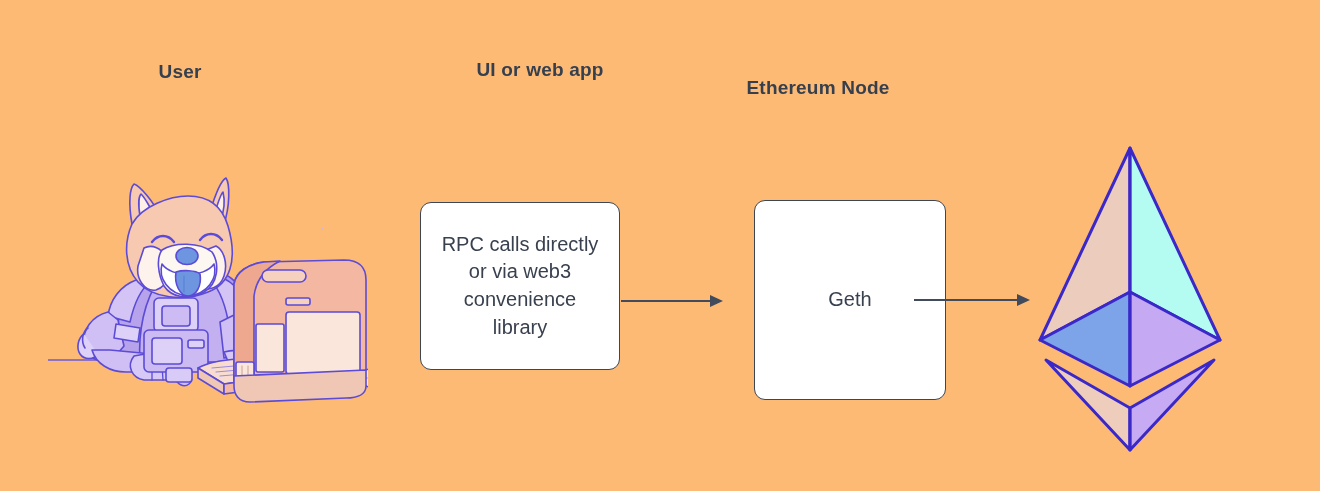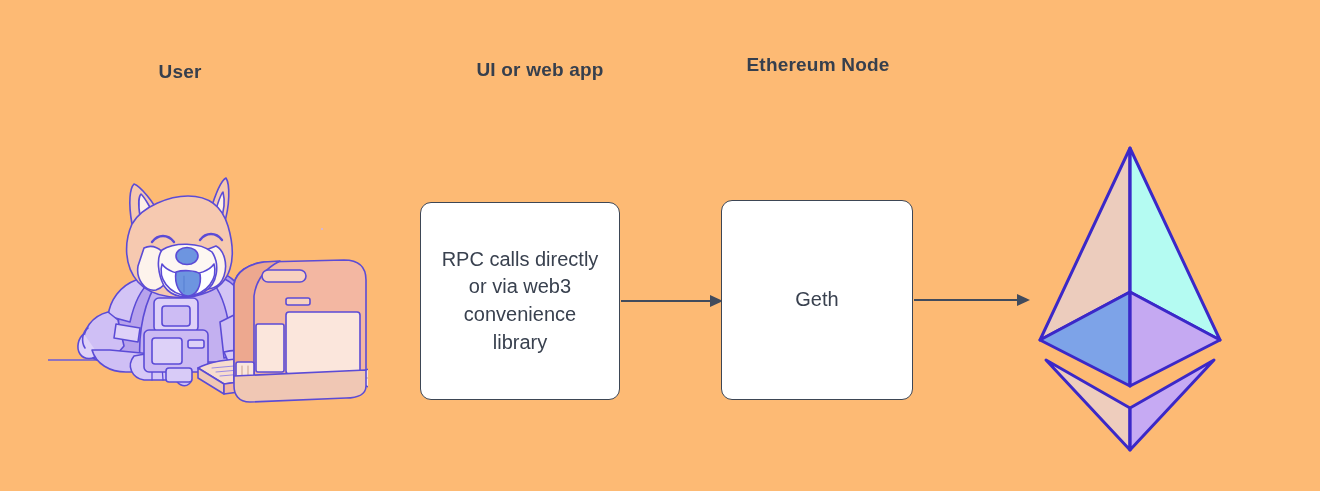--- a/index.html
+++ b/index.html
@@ -28,21 +28,21 @@
     font-weight: bold;
     color: #363f4d;
     letter-spacing: 0.2px;
     white-space: nowrap;
     text-align: center;
     transform: translateX(-50%);
     line-height: 1;
   }
   #title-user        { left: 180px;  top: 62px; }
   #title-ui          { left: 540px;  top: 60px; }
-  #title-node        { left: 818px;  top: 55px; }
+  #title-node        { left: 818px;  top: 78px; }
   #title-network     { left: 1150px; top: 62px; }
 
   
   .proc-box {
     position: absolute;
     background: #ffffff;
     border: 1px solid #3d4655;
     border-radius: 11px;
     display: flex;
     align-items: center;
@@ -50,22 +50,22 @@
     padding: 6px 12px;
   }
   .proc-box .label {
     font-family: "Liberation Sans", sans-serif;
     font-size: 20px;
     color: #39414f;
     text-align: center;
     line-height: 1.38;
     white-space: pre-line;
   }
-  #box-rpc  { left: 420px; top: 202px; width: 200px; height: 198px; }
-  #box-geth { left: 721px; top: 200px; width: 192px; height: 200px; }
+  #box-rpc  { left: 420px; top: 202px; width: 200px; height: 168px; }
+  #box-geth { left: 754px; top: 200px; width: 192px; height: 200px; }
 
   
   .arrow {
     position: absolute;
     height: 10px;
     display: flex;
     align-items: center;
   }
   .arrow .shaft {
     height: 1.6px;

